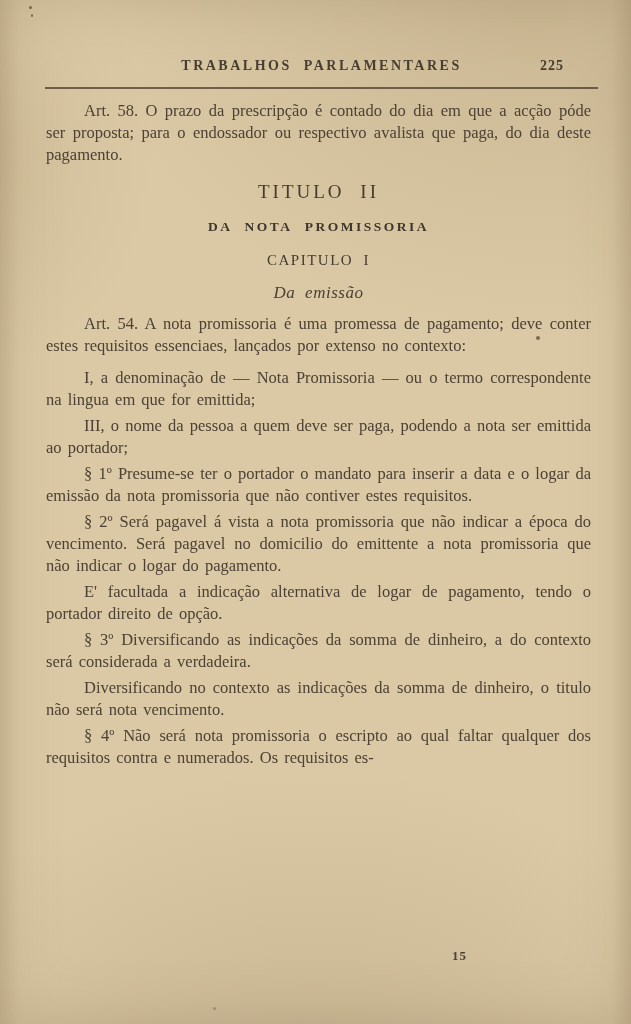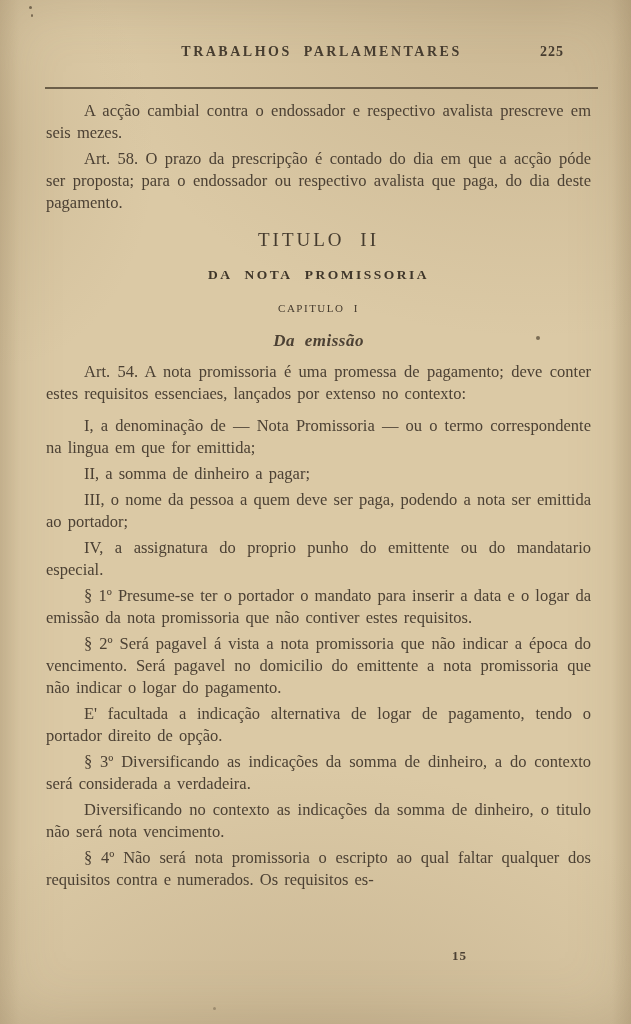--- a/index.html
+++ b/index.html
@@ -20,21 +20,21 @@
       linear-gradient(90deg, rgba(145,122,88,0.18) 0%, rgba(145,122,88,0) 3%, rgba(145,122,88,0) 97%, rgba(145,122,88,0.22) 100%),
       #dbc9a5;
     box-shadow: inset 0 0 60px rgba(120,98,66,0.25);
     font-family: "Liberation Serif", "DejaVu Serif", serif;
     color: #4c4134;
   }
 
   
   .running-head {
     position: absolute;
-    top: 44px;
+    top: 58px;
     left: 46px;
     right: 34px;
     display: flex;
     align-items: flex-end;
   }
   .running-title {
     flex: 1;
     text-align: center;
     font-size: 14px;
     font-weight: bold;
@@ -94,32 +94,32 @@
     font-size: 13.5px;
     font-weight: bold;
     letter-spacing: 2.5px;
     word-spacing: 7px;
     line-height: 16px;
     color: #3f362a;
   }
   h4.capitulo {
     margin: 17px 0 0 0;
     text-align: center;
-    font-size: 11px;
+    font-size: 15px;
     font-weight: normal;
     letter-spacing: 1.5px;
     word-spacing: 5px;
     line-height: 16px;
     color: #453b2e;
   }
   h4.seccao {
     margin: 15px 0 0 0;
     text-align: center;
     font-size: 17px;
-    font-weight: bold;
+    font-weight: normal;
     font-style: italic;
     letter-spacing: 0.5px;
     word-spacing: 5px;
     line-height: 20px;
     color: #4c4134;
   }
   .gap-before { margin-top: 10px !important; }
 
   
   .signature-mark {
@@ -154,34 +154,31 @@
   <span class="speck speck-c"></span>
 
   <div class="running-head">
     <div class="running-title">TRABALHOS PARLAMENTARES</div>
     <div class="page-number">225</div>
   </div>
   <div class="head-rule"></div>
 
   <div class="content">
 
-    <p>A acção cambial contra o endossador e respectivo avalista prescreve em seis mezes.</p>
     <p>Art. 58. O prazo da prescripção é contado do dia em que a acção póde ser proposta; para o endossador ou respectivo avalista que paga, do dia deste pagamento.</p>
 
     <h2 class="titulo">TITULO II</h2>
     <h3 class="subtitulo">DA NOTA PROMISSORIA</h3>
     <h4 class="capitulo">CAPITULO I</h4>
     <h4 class="seccao">Da emissão</h4>
 
     <p class="gap-before">Art. 54. A nota promissoria é uma promessa de pagamento; deve conter estes requisitos essenciaes, lançados por extenso no contexto:</p>
 
     <p class="gap-before">I, a denominação de — Nota Promissoria — ou o termo correspondente na lingua em que for emittida;</p>
-    <p>II, a somma de dinheiro a pagar;</p>
     <p>III, o nome da pessoa a quem deve ser paga, podendo a nota ser emittida ao portador;</p>
-    <p>IV, a assignatura do proprio punho do emittente ou do mandatario especial.</p>
 
     <p>§ 1º Presume-se ter o portador o mandato para inserir a data e o logar da emissão da nota promissoria que não contiver estes requisitos.</p>
     <p>§ 2º Será pagavel á vista a nota promissoria que não indicar a época do vencimento. Será pagavel no domicilio do emittente a nota promissoria que não indicar o logar do pagamento.</p>
     <p>E' facultada a indicação alternativa de logar de pagamento, tendo o portador direito de opção.</p>
     <p>§ 3º Diversificando as indicações da somma de dinheiro, a do contexto será considerada a verdadeira.</p>
     <p>Diversificando no contexto as indicações da somma de dinheiro, o titulo não será nota vencimento.</p>
     <p>§ 4º Não será nota promissoria o escripto ao qual faltar qualquer dos requisitos contra e numerados. Os requisitos es-</p>
 
   </div>
 

